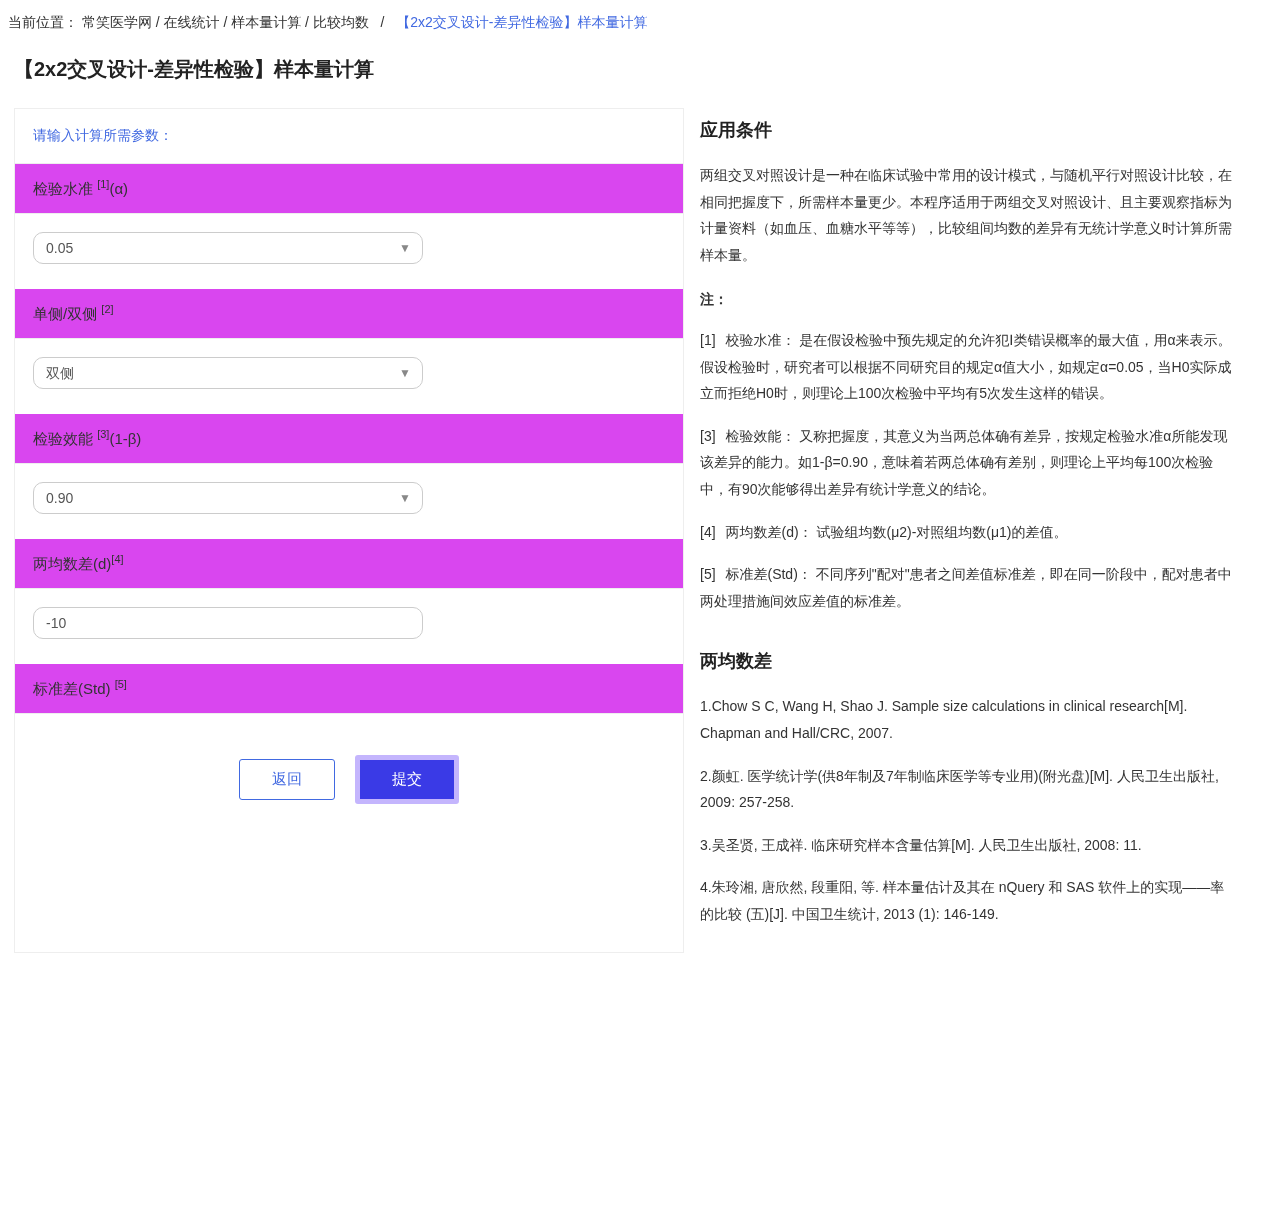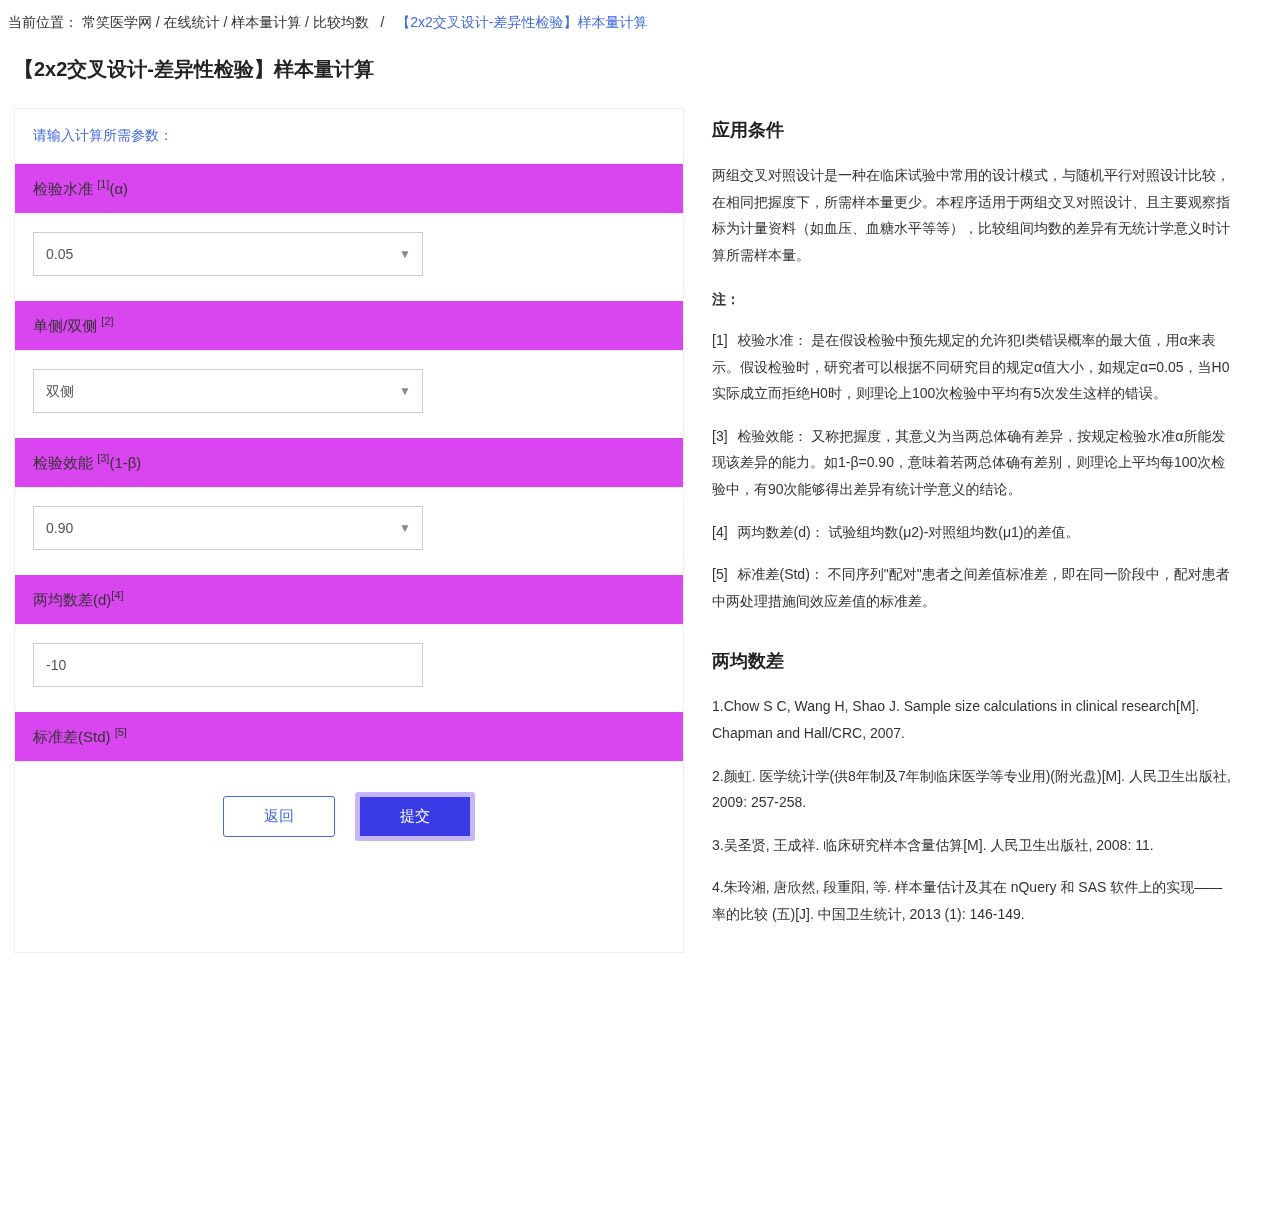--- a/index.html
+++ b/index.html
@@ -26,21 +26,21 @@
     }
     .page-title {
       font-size: 20px;
       font-weight: bold;
       color: #222;
       margin-bottom: 25px;
       padding-left: 6px;
     }
     .content-wrap {
       display: flex;
-      gap: 28px;
+      gap: 16px;
       padding: 0 6px;
     }
     .left-col {
       flex: 0 0 670px;
       border: 1px solid #eee;
       padding: 0;
     }
     .right-col {
       flex: 1;
       padding: 10px 15px 10px 0;
@@ -60,23 +60,23 @@
     }
     .field-label-row sup {
       font-size: 11px;
       vertical-align: super;
     }
     .field-input-row {
       padding: 18px 18px 25px 18px;
     }
     .form-select, .form-input {
       width: 390px;
-      height: 44px;
+      height: 32px;
       border: 1px solid #ccc;
-      border-radius: 0;
+      border-radius: 10px;
       padding: 0 12px;
       font-size: 14px;
       color: #555;
       background: #fff;
       appearance: none;
       -webkit-appearance: none;
     }
     .select-wrap {
       position: relative;
       width: 390px;
@@ -89,25 +89,25 @@
       pointer-events: none;
       color: #888;
       font-size: 12px;
     }
     .btn-row {
       text-align: center;
       padding: 25px 0 30px 0;
     }
     .btn {
       display: inline-block;
-      padding: 10px 40px;
+      padding: 10px 32px;
       font-size: 15px;
       border-radius: 3px;
       cursor: pointer;
-      margin: 5px 8px;
+      margin: 16px 8px;
       border: 1px solid transparent;
     }
     .btn-back {
       background: #fff;
       color: #4169e1;
       border: 1px solid #4169e1;
     }
     .btn-submit {
       background: #3a3ae6;
       color: #fff;

